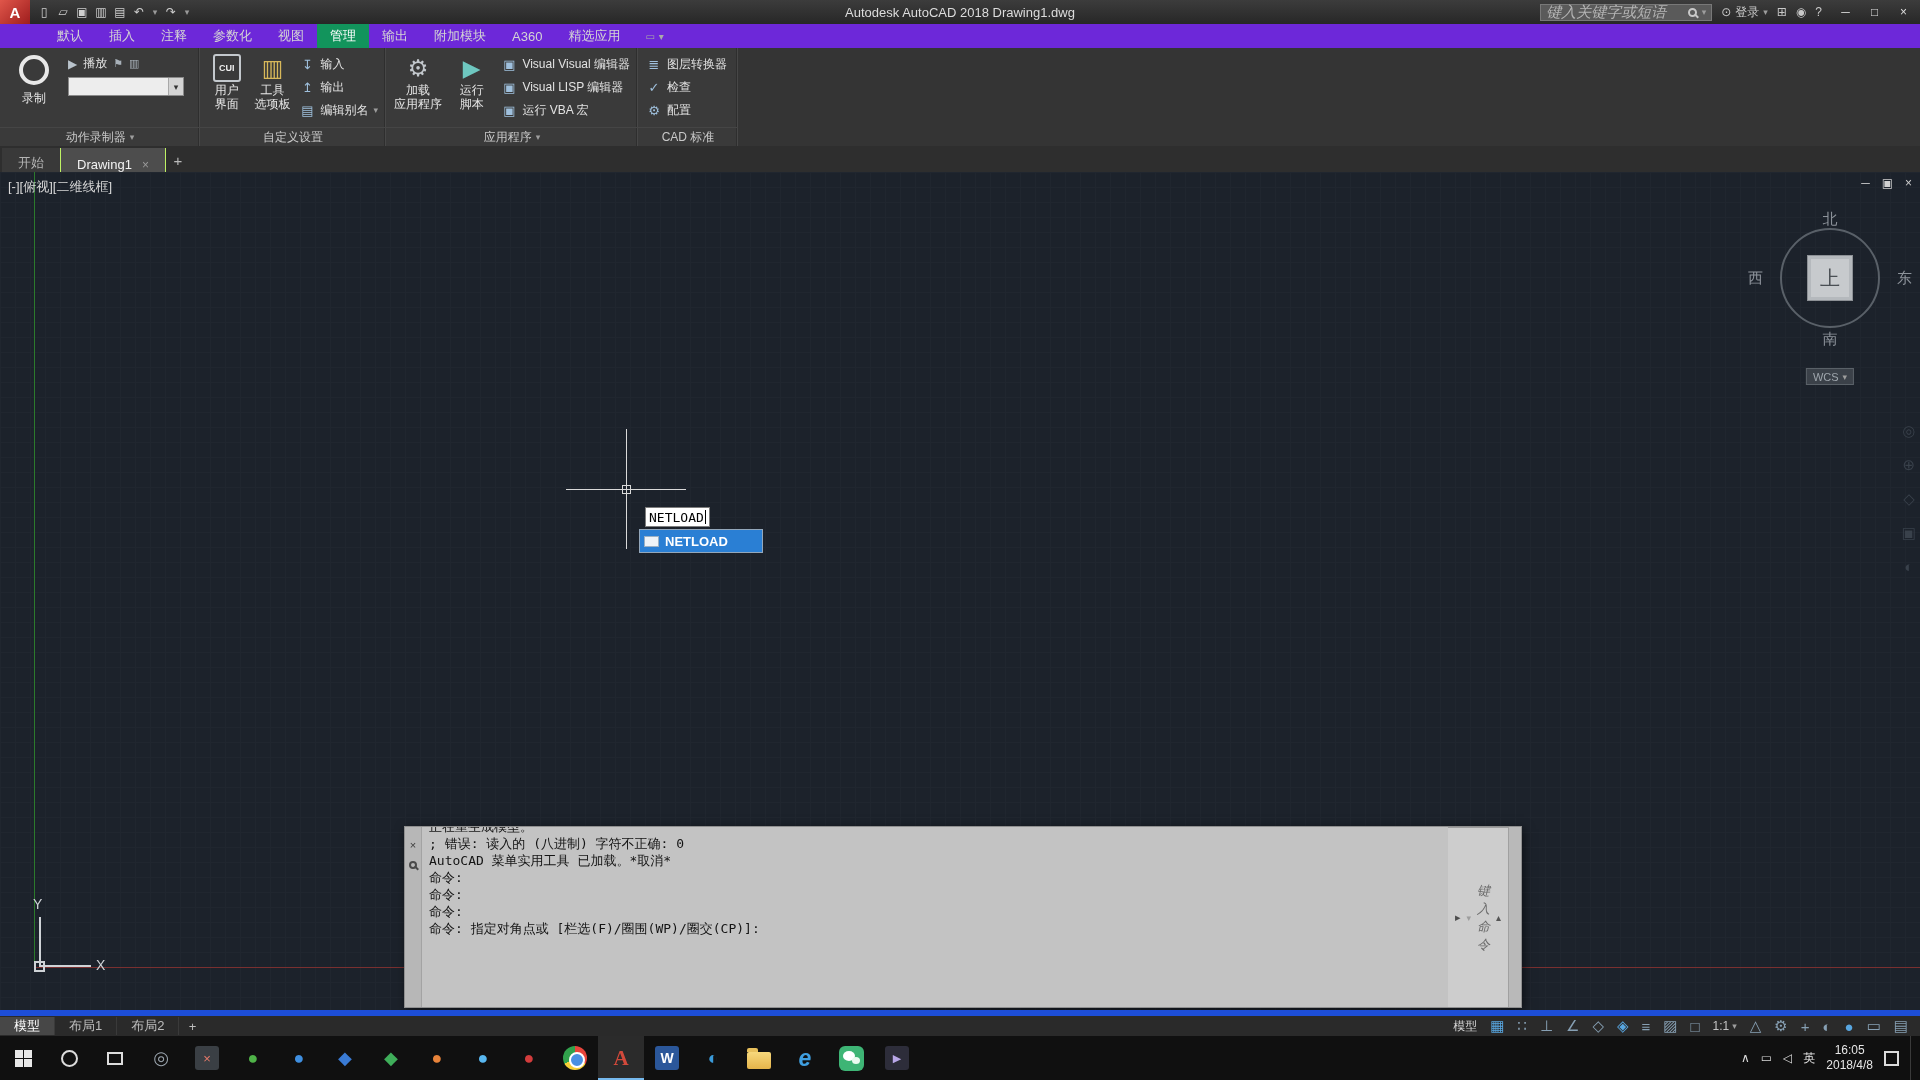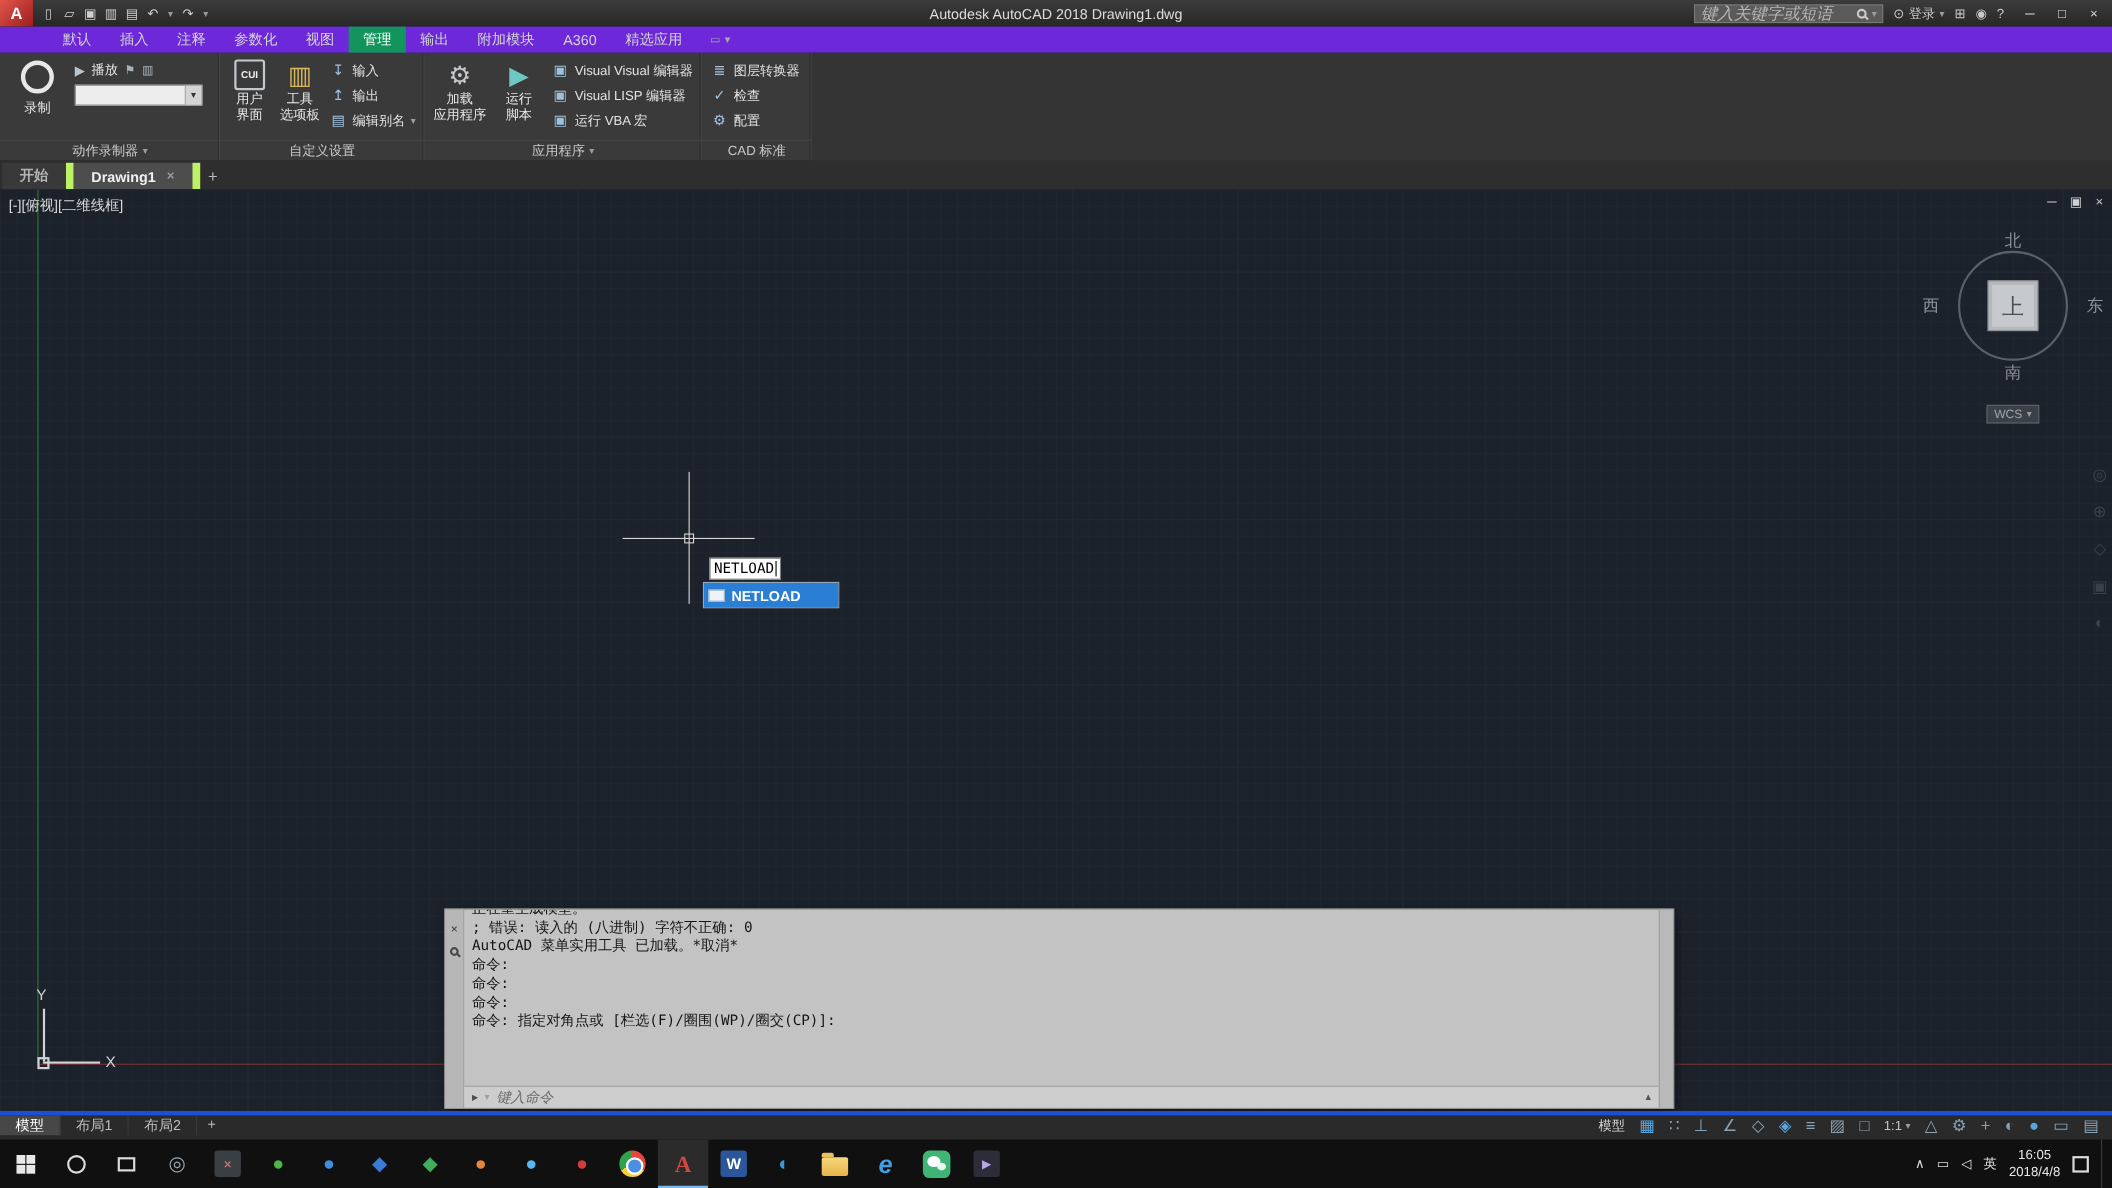--- a/index.html
+++ b/index.html
@@ -48,21 +48,21 @@
   .rec-right { display:flex; flex-direction:column; gap:5px; padding-top:3px; }
   .play-row { display:flex; align-items:center; gap:6px; font-size:12px; color:#e2e2e2; }
   .play-row .ic { color:#b9c3cc; font-size:12px; }
   .mini { font-size:11px; color:#a8b1b9; }
   .combo { width:116px; height:19px; background:#ededed; border:1px solid #8a8a8a; display:flex; align-items:center; justify-content:flex-end; }
   .combo .arr { width:15px; height:100%; background:#d4d4d4; border-left:1px solid #a8a8a8; display:flex; align-items:center; justify-content:center; color:#333; font-size:9px; }
   .cui-ic { width:28px; height:28px; border:2px solid #c3c8cd; border-radius:3px; font-size:9px; color:#eee; display:flex; align-items:center; justify-content:center; font-weight:bold; }
   .gold { color:#d8b85a; } .green { color:#5fba6a; } .teal { color:#6ec7c0; }
   
   .file-tabs { flex:0 0 26px; background:#2e2e2e; display:flex; align-items:flex-end; padding-left:2px; }
-  .ftab { height:24px; display:flex; align-items:center; padding:0 16px; font-size:13px; color:#b5b5b5; background:#393939; border-right:7px solid #bef264; gap:10px;font-weight:bold; }
+  .ftab { height:24px; display:flex; align-items:flex-end; padding:0 16px; font-size:13px; color:#b5b5b5; background:#393939; border-right:1px solid #bef264; gap:10px; }
   .ftab.active { background:#4d4d4d; color:#f2f2f2; }
   .ftab .x { color:#9a9a9a; font-size:12px; }
   .ftab-add { width:24px; height:24px; display:flex; align-items:center; justify-content:center; color:#bbb; font-size:15px; }
   
   .drawing { flex:1; position:relative; overflow:hidden; background-color:#1c222b;
     background-image:
       linear-gradient(#20262f 1px, transparent 1px),
       linear-gradient(90deg,#20262f 1px, transparent 1px),
       linear-gradient(#262d38 1px, transparent 1px),
       linear-gradient(90deg,#262d38 1px, transparent 1px);
@@ -92,30 +92,30 @@
   .vc-w { left:-16px; top:57px; }
   .vc-e { right:-16px; top:57px; }
   .vc-cube { position:absolute; left:50%; top:66px; transform:translate(-50%,-50%); width:46px; height:46px; background:#c7cacd; border:1px solid #8d9196; box-shadow:inset 0 0 0 3px #b5b9bd; display:flex; align-items:center; justify-content:center; color:#4a4f54; font-size:20px; }
   .wcs { position:absolute; left:50%; transform:translateX(-50%); top:156px; font-size:11px; color:#9fa6ad; background:#3b4149; border:1px solid #5a6168; padding:0 6px; height:17px; display:flex; align-items:center; gap:4px; white-space:nowrap; }
   .navbar { position:absolute; right:4px; top:250px; display:flex; flex-direction:column; gap:16px; color:#39414b; font-size:15px; align-items:center; }
   
   .cmdwin { position:absolute; left:404px; top:654px; width:1118px; height:182px; background:#c3c3c3; border:1px solid #8f8f8f; box-shadow:2px 3px 10px rgba(0,0,0,.55); display:flex; z-index:5; }
   .cmd-gutter { flex:0 0 17px; background:#b7b7b7; border-right:1px solid #a3a3a3; display:flex; flex-direction:column; align-items:center; padding-top:12px; gap:10px; color:#3c3c3c; font-size:11px; }
   .magd { width:8px; height:8px; border:2px solid #4a4a4a; border-radius:50%; position:relative; }
   .magd::after { content:""; position:absolute; width:5px; height:2px; background:#4a4a4a; transform:rotate(45deg); right:-4px; bottom:-2px; }
-  .cmd-main { flex:1; display:flex; flex-direction:column; overflow:hidden;justify-content:center; }
+  .cmd-main { flex:1; display:flex; overflow:hidden;justify-content:center; }
   .cmd-hist { flex:1; overflow:hidden; padding:0 7px; font:13px "DejaVu Sans Mono","Liberation Mono",monospace; color:#141414; line-height:17px; }
   .cmd-hist-inner { margin-top:-9px; }
   .cmd-input { flex:0 0 20px; background:#cdcdcd; border-top:1px solid #9e9e9e; display:flex; align-items:center; padding:0 7px; font-size:13px; color:#6b6b6b; gap:6px; }
   .cmd-input .pic { color:#4d4d4d; font-size:11px; }
   .cmd-input .ph { font-style:italic; flex:1; }
   .cmd-input .up { color:#555; font-size:10px; }
   .cmd-scroll { flex:0 0 13px; background:#b9b9b9; border-left:1px solid #a0a0a0; }
   
-  .statusbar { flex:0 0 26px; background:#2a2a2a; border-top:4px solid #1d4ed8; display:flex; align-items:flex-start; font-size:13px; }
+  .statusbar { flex:0 0 26px; background:#2a2a2a; border-top:6px solid #1d4ed8; display:flex; align-items:center; font-size:13px; }
   .ltab { padding:0 14px; display:flex; align-items:center; color:#bdbdbd; border-right:1px solid #3a3a3a; }
   .ltab.active { background:#474747; color:#fff; }
   .ltab-add { width:26px; display:flex; align-items:center; justify-content:center; color:#bdbdbd; }
   .sb-right { margin-left:auto; display:flex; align-items:center; gap:13px; padding-right:12px; }
   .sb-icon { font-size:15px; color:#87a0b4; }
   .sb-icon.on { color:#58a6e0; }
   .sb-text { color:#d2d2d2; font-size:12px; }
   .sb-scale { display:flex; align-items:center; gap:3px; color:#c4c4c4; font-size:12px; }
   
   .taskbar { flex:0 0 44px; background:#101010; display:flex; align-items:center; }

